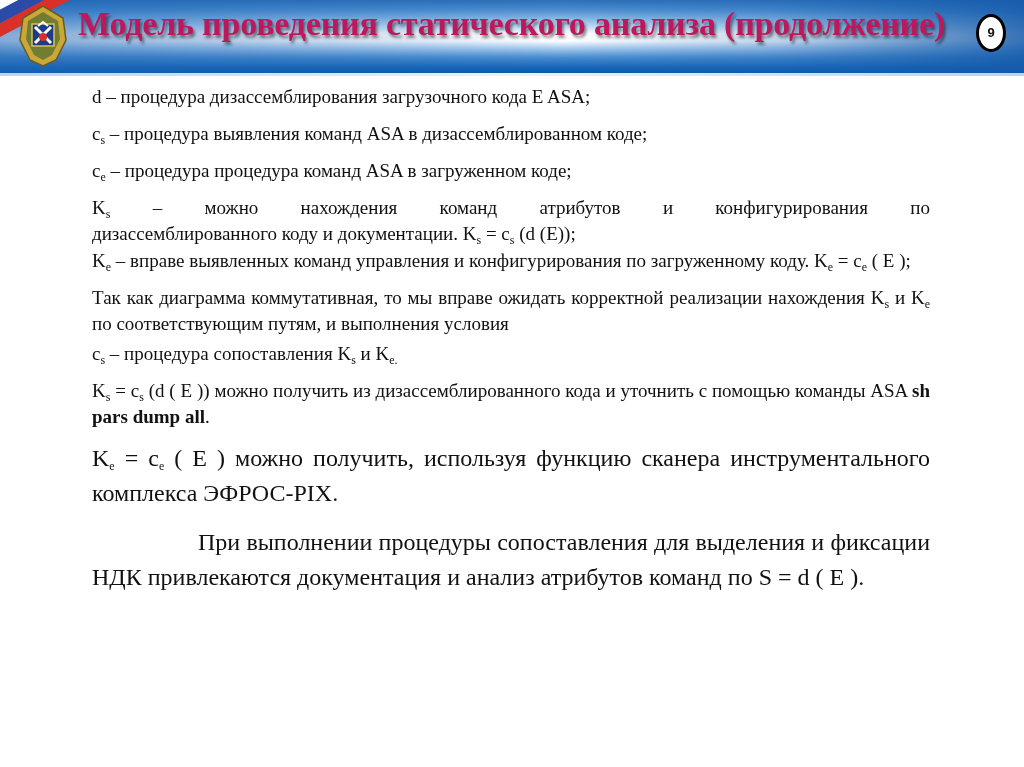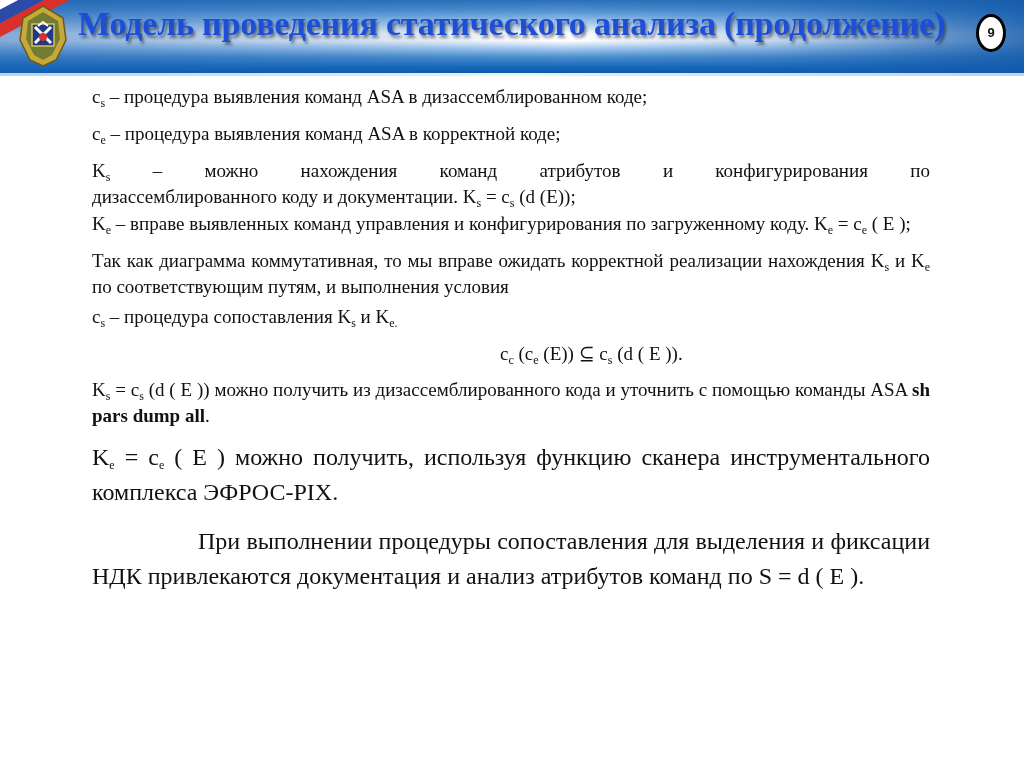--- a/index.html
+++ b/index.html
@@ -31,21 +31,21 @@
   .flag span { display: block; height: 12px; }
   .flag .w { background: #ffffff; }
   .flag .b { background: #2c4aa8; }
   .flag .r { background: #d9302a; }
   .emblem {
     position: absolute; left: 18px; top: 4px; width: 50px; height: 64px; z-index: 2;
   }
   .title {
     position: absolute; left: 78px; top: 4px; z-index: 3;
     font-family: "Liberation Serif", "DejaVu Serif", serif;
-    font-weight: bold; font-size: 34px; line-height: 40px; color: #1d4ed8;
+    font-weight: bold; font-size: 34px; line-height: 40px; color: #be185d;
     text-shadow: 2px 3px 3px rgba(0,0,0,0.45);
     white-space: nowrap; letter-spacing: -0.2px;
   }
   .page-badge {
     position: absolute; left: 976px; top: 14px; width: 30px; height: 38px; z-index: 3;
     border: 3px solid #000; border-radius: 50%; background: #fff;
     box-sizing: border-box;
     font-family: "Liberation Sans", "DejaVu Sans", sans-serif;
     font-weight: bold; font-size: 13px; text-align: center; line-height: 32px;
   }
@@ -80,24 +80,25 @@
   <path d="M17 23 L33 39 M33 23 L17 39" stroke="#ffffff" stroke-width="3"></path>
   <circle cx="25" cy="33" r="4" fill="#d9302a"></circle>
   <path d="M20 22 L25 18 L30 22" stroke="#ffffff" stroke-width="2" fill="none"></path>
 </svg>
 
 <div class="title">Модель проведения статического анализа (продолжение)</div>
 <div class="page-badge">9</div>
 
 <div class="content">
 
+  <p class="p"><span>d</span><span> – процедура дизассемблирования загрузочного кода E ASA;</span></p>
 
   <p class="p"><span>c</span><sub>s</sub><span> – процедура выявления команд ASA в дизассемблированном коде;</span></p>
 
-  <p class="p"><span>c</span><sub>e</sub><span> – процедура выявления команд ASA в корректной коде;</span></p>
+  <p class="p"><span>c</span><sub>e</sub><span> – процедура процедура команд ASA в загруженном коде;</span></p>
 
   <div class="p" style="margin-bottom:1px;">
     <div class="spread">
       <span><span>K</span><sub>s</sub></span>
       <span>–</span>
       <span>можно</span>
       <span>нахождения</span>
       <span>команд</span>
       <span>атрибутов</span>
       <span>и</span>
@@ -106,21 +107,20 @@
     </div>
     <div><span>дизассемблированного коду и документации.  K</span><sub>s</sub><span> = c</span><sub>s</sub><span> (d (E));</span></div>
   </div>
 
   <p class="p"><span>K</span><sub>e</sub><span> – вправе выявленных команд управления и конфигурирования по загруженному коду. K</span><sub>e</sub><span> = c</span><sub>e</sub><span> ( E );</span></p>
 
   <p class="p" style="margin-bottom:4px;"><span>Так как диаграмма коммутативная, то мы вправе ожидать корректной реализации нахождения K</span><sub>s</sub><span> и K</span><sub>e</sub><span> по соответствующим путям, и выполнения условия</span></p>
 
   <p class="p"><span>c</span><sub>s</sub><span> – процедура сопоставления K</span><sub>s</sub><span> и K</span><sub>e.</sub></p>
 
-  <p class="p center-formula"><span>c</span><sub>c</sub><span> (c</span><sub>e</sub><span> (E)) ⊆  c</span><sub>s</sub><span> (d ( E )).</span></p>
 
   <p class="p"><span>K</span><sub>s</sub><span> = c</span><sub>s</sub><span> (d ( E )) можно получить из дизассемблированного кода и уточнить с помощью команды ASA </span><b>sh pars dump all</b><span>.</span></p>
 
   <p class="p large"><span>K</span><sub>e</sub><span> = c</span><sub>e</sub><span> ( E ) можно получить, используя функцию сканера инструментального комплекса ЭФРОС-PIX.</span></p>
 
   <p class="p large indent" style="margin-top:14px;"><span>При  выполнении процедуры сопоставления для выделения и фиксации  НДК привлекаются документация и анализ атрибутов команд по S = d ( E ).</span></p>
 
 </div>
 
 </body></html>

